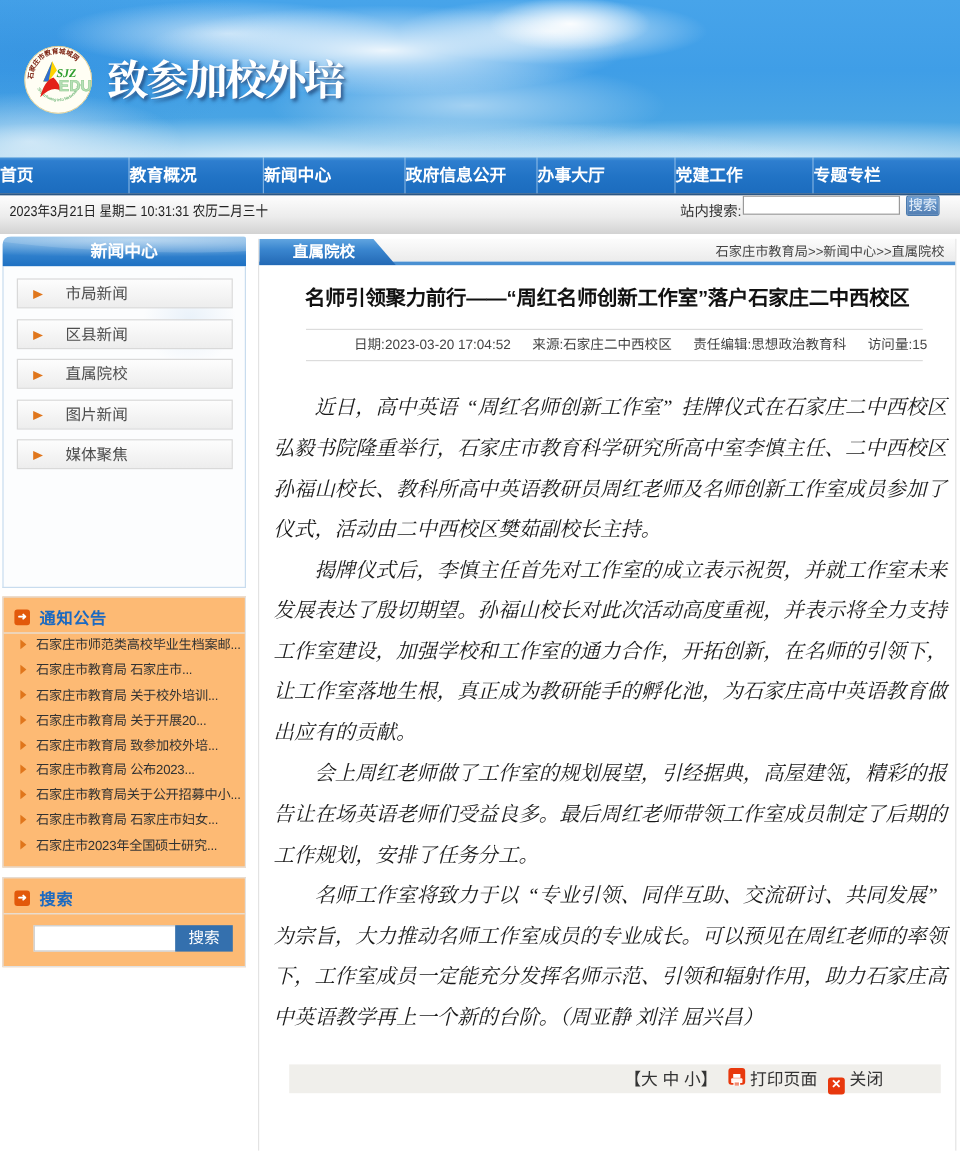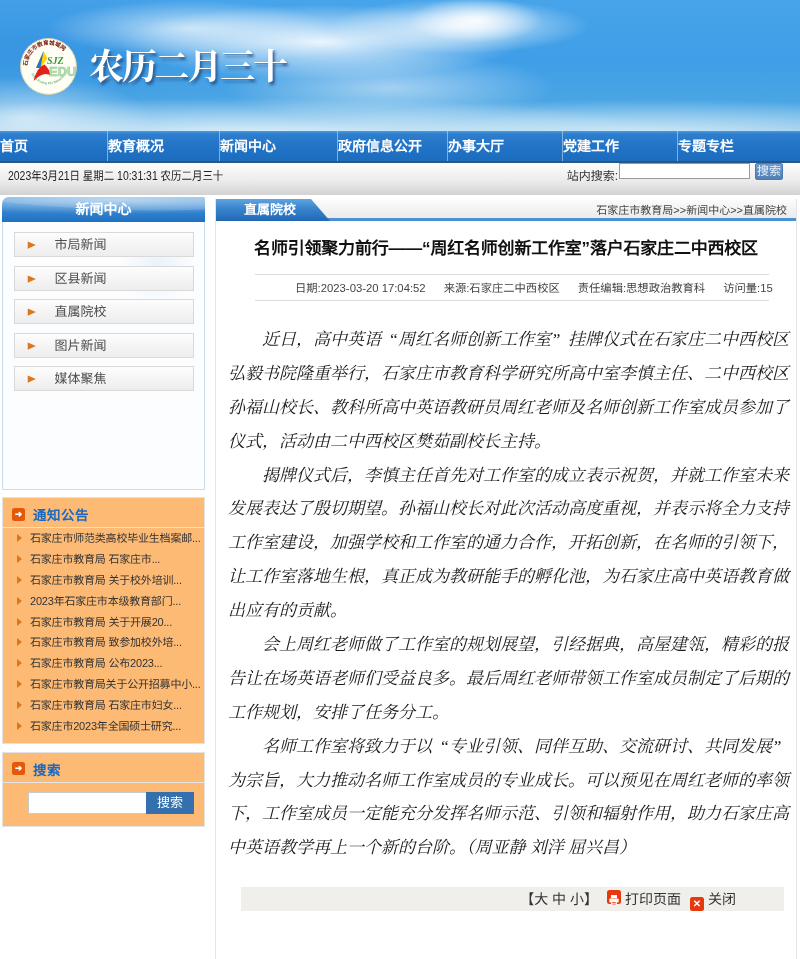--- a/index.html
+++ b/index.html
@@ -89,21 +89,21 @@
     <circle cx="28.5" cy="28.5" r="28.2" fill="#fffef4"></circle>
     <circle cx="28.5" cy="28.5" r="27.9" fill="none" stroke="#d9c98f" stroke-width="0.8"></circle>
     <text font-size="5.6" font-weight="bold" fill="#7d2413"><textPath href="#arcT" startOffset="6">石家庄市教育城域网</textPath></text>
     <text font-size="3.4" fill="#3f9e4f"><textPath href="#arcB" startOffset="3">Shijiazhuang Info Network of Edu</textPath></text>
     <path d="M16 30 L23.5 13 L27.5 20.5 L20.5 30 Z" fill="#ffd400"></path>
     <path d="M16 30 L23.5 13 L20.5 30 Z" fill="#2e6fd0"></path>
     <path d="M13.5 43 Q17 29 24.5 26.5 Q29.5 31 31 38 Q24 32.5 13.5 43 Z" fill="#e32119"></path>
     <text x="27" y="26" font-size="10" font-weight="bold" fill="#2f9e2f" font-style="italic" font-family="Liberation Serif,serif">SJZ</text>
     <text x="29" y="38" font-size="13" font-weight="bold" fill="#b9e0b9" stroke="#8fca8f" stroke-width="0.5">EDU</text>
   </svg>
-  <div class="htitle">农历二月三十</div>
+  <div class="htitle">致参加校外培</div>
 </div>
 <div class="nav">
   <a style="width:108px">首页</a>
     <a style="width:112px">教育概况</a>
     <a style="width:118px">新闻中心</a>
     <a style="width:110px">政府信息公开</a>
     <a style="width:115px">办事大厅</a>
     <a style="width:115px">党建工作</a>
     <a style="width:122px">专题专栏</a>
 </div>
@@ -124,21 +124,20 @@
       <div class="mi"><span class="ar">▶</span>图片新闻</div>
       <div class="mi"><span class="ar">▶</span>媒体聚焦</div>
     </div>
     <div class="sb2" style="margin-top:7px">
       <div class="sbhead"><span class="ico">➜</span><b>通知公告</b></div>
       <div class="sbline"></div>
       <div class="notice">
         <div><span class="tri"></span>石家庄市师范类高校毕业生档案邮...</div>
         <div><span class="tri"></span>石家庄市教育局 石家庄市...</div>
         <div><span class="tri"></span>石家庄市教育局 关于校外培训...</div>
-        <div><span class="tri"></span>2023年石家庄市本级教育部门...</div>
         <div><span class="tri"></span>石家庄市教育局 关于开展20...</div>
         <div><span class="tri"></span>石家庄市教育局 致参加校外培...</div>
         <div><span class="tri"></span>石家庄市教育局 公布2023...</div>
         <div><span class="tri"></span>石家庄市教育局关于公开招募中小...</div>
         <div><span class="tri"></span>石家庄市教育局 石家庄市妇女...</div>
         <div><span class="tri"></span>石家庄市2023年全国硕士研究...</div>
       </div>
     </div>
     <div class="sb2" style="margin-top:8px">
       <div class="sbhead"><span class="ico">➜</span><b>搜索</b></div>

